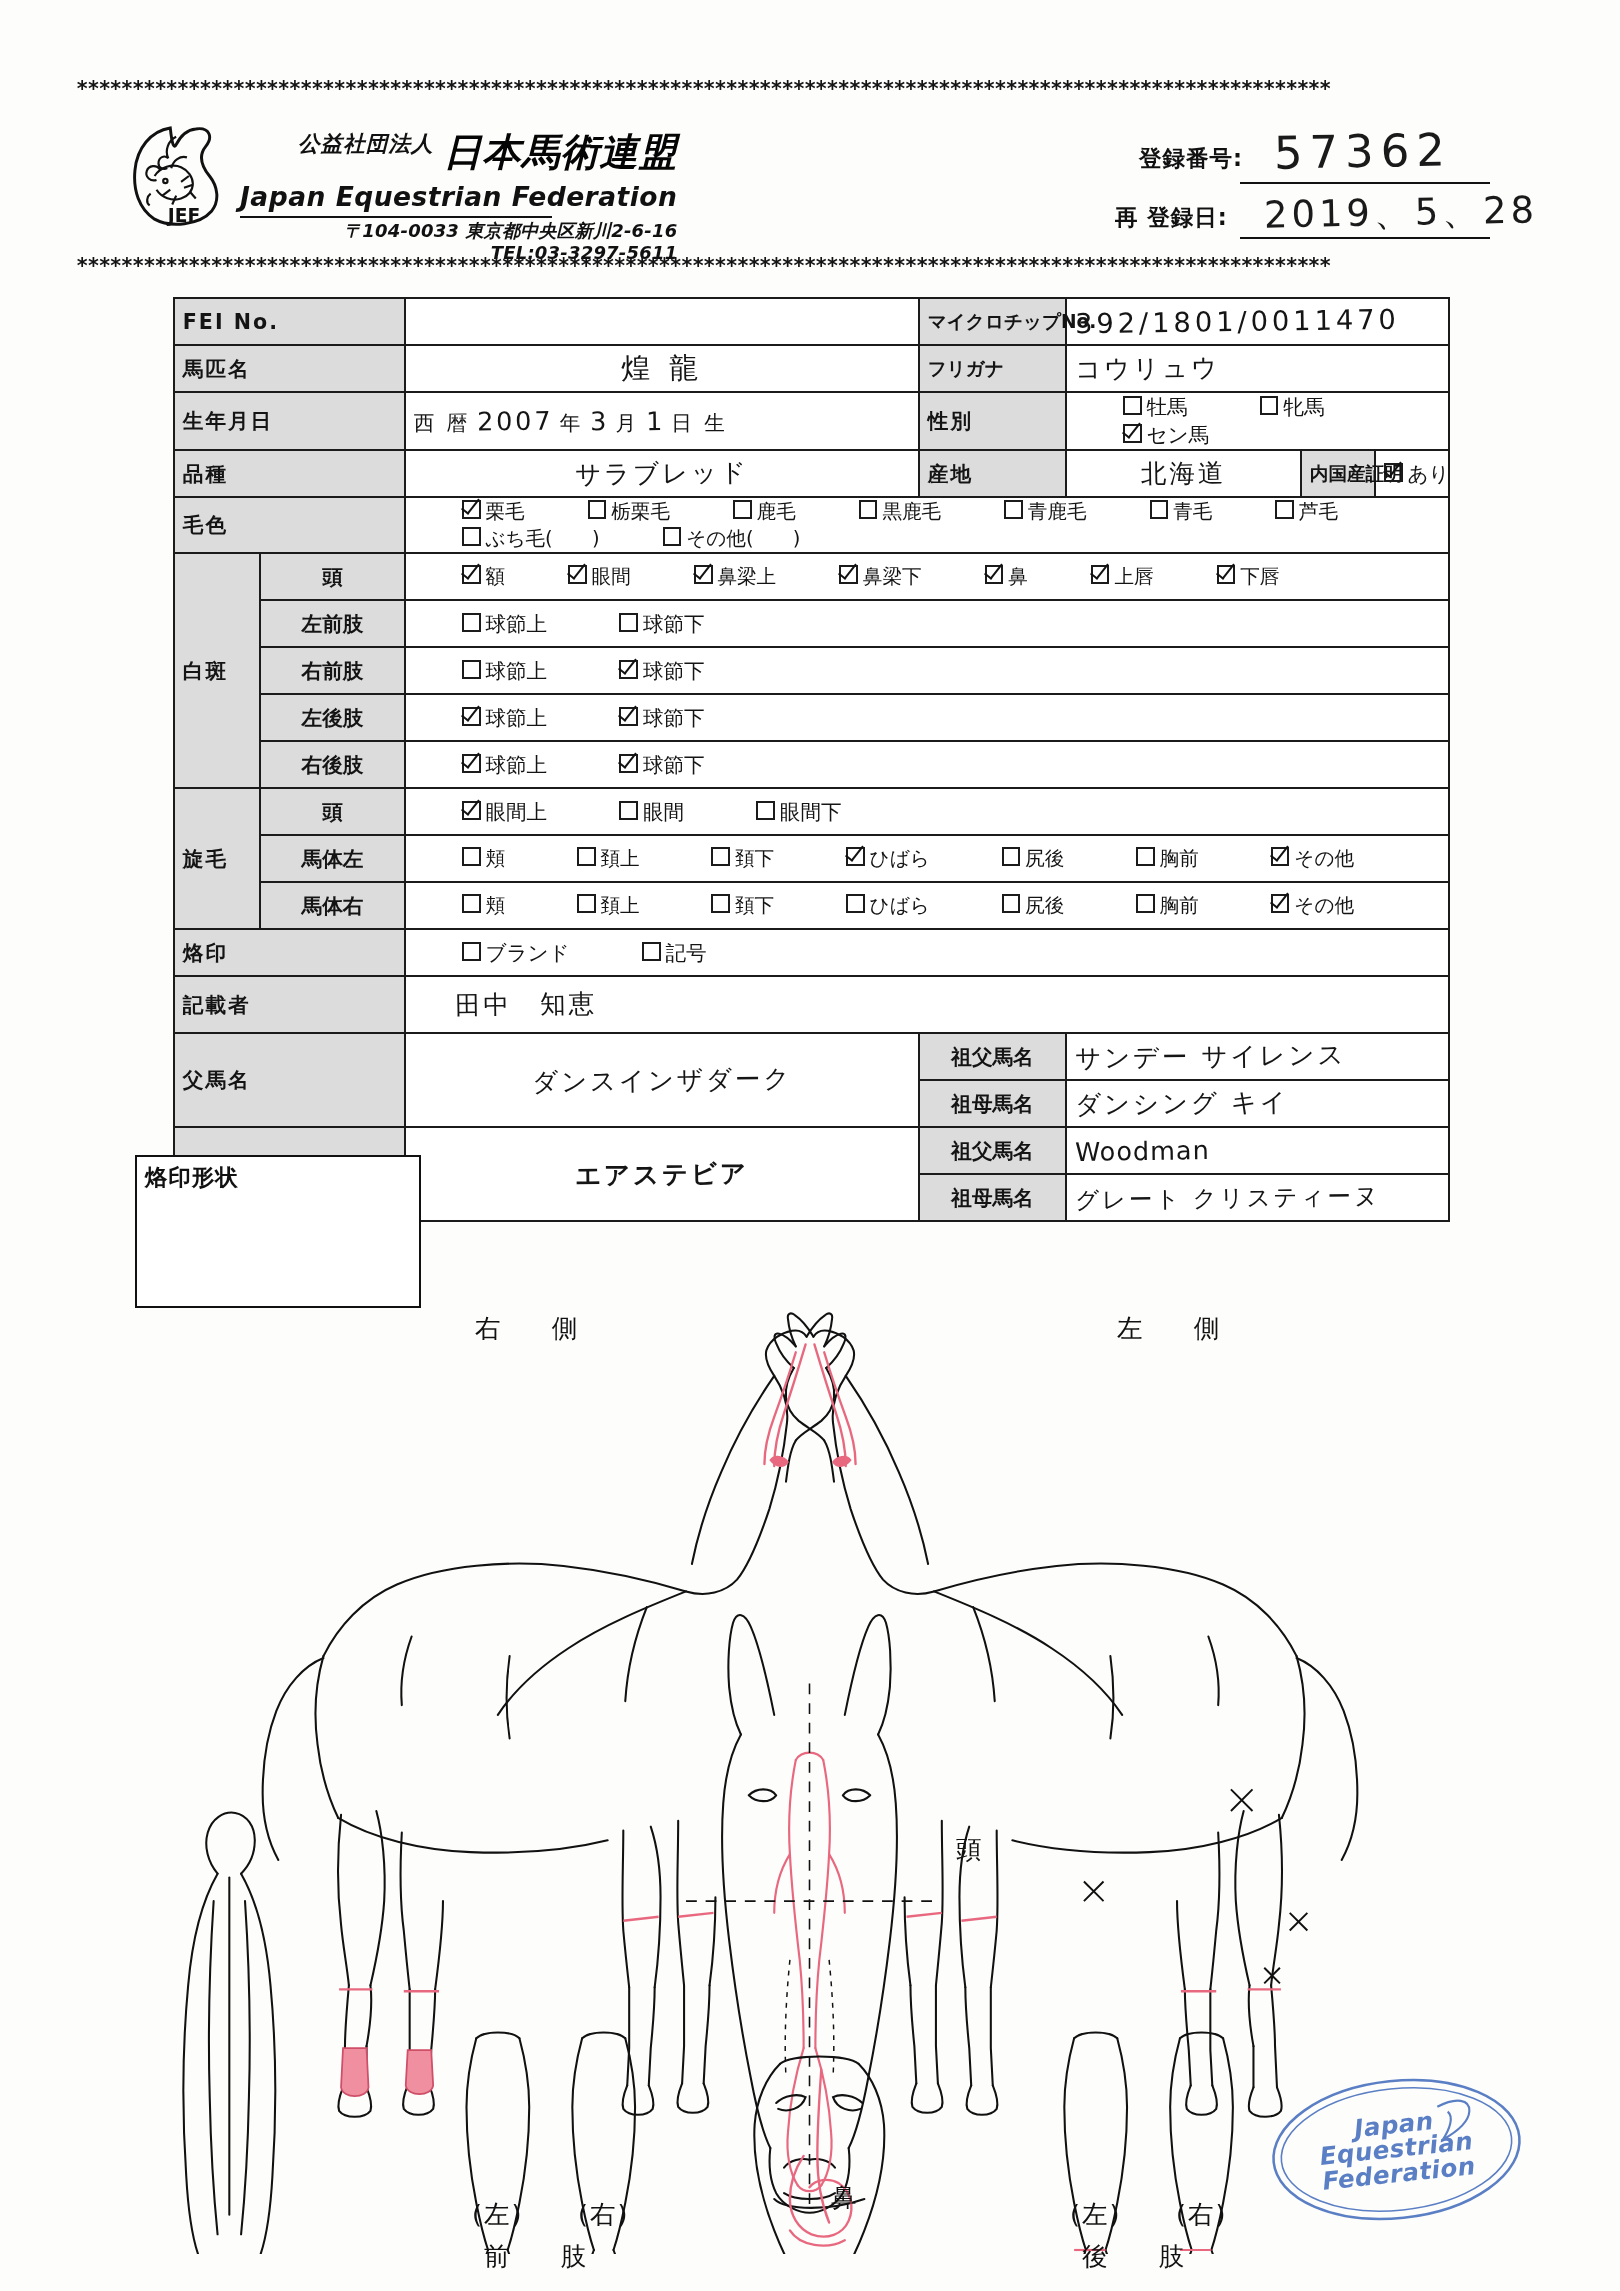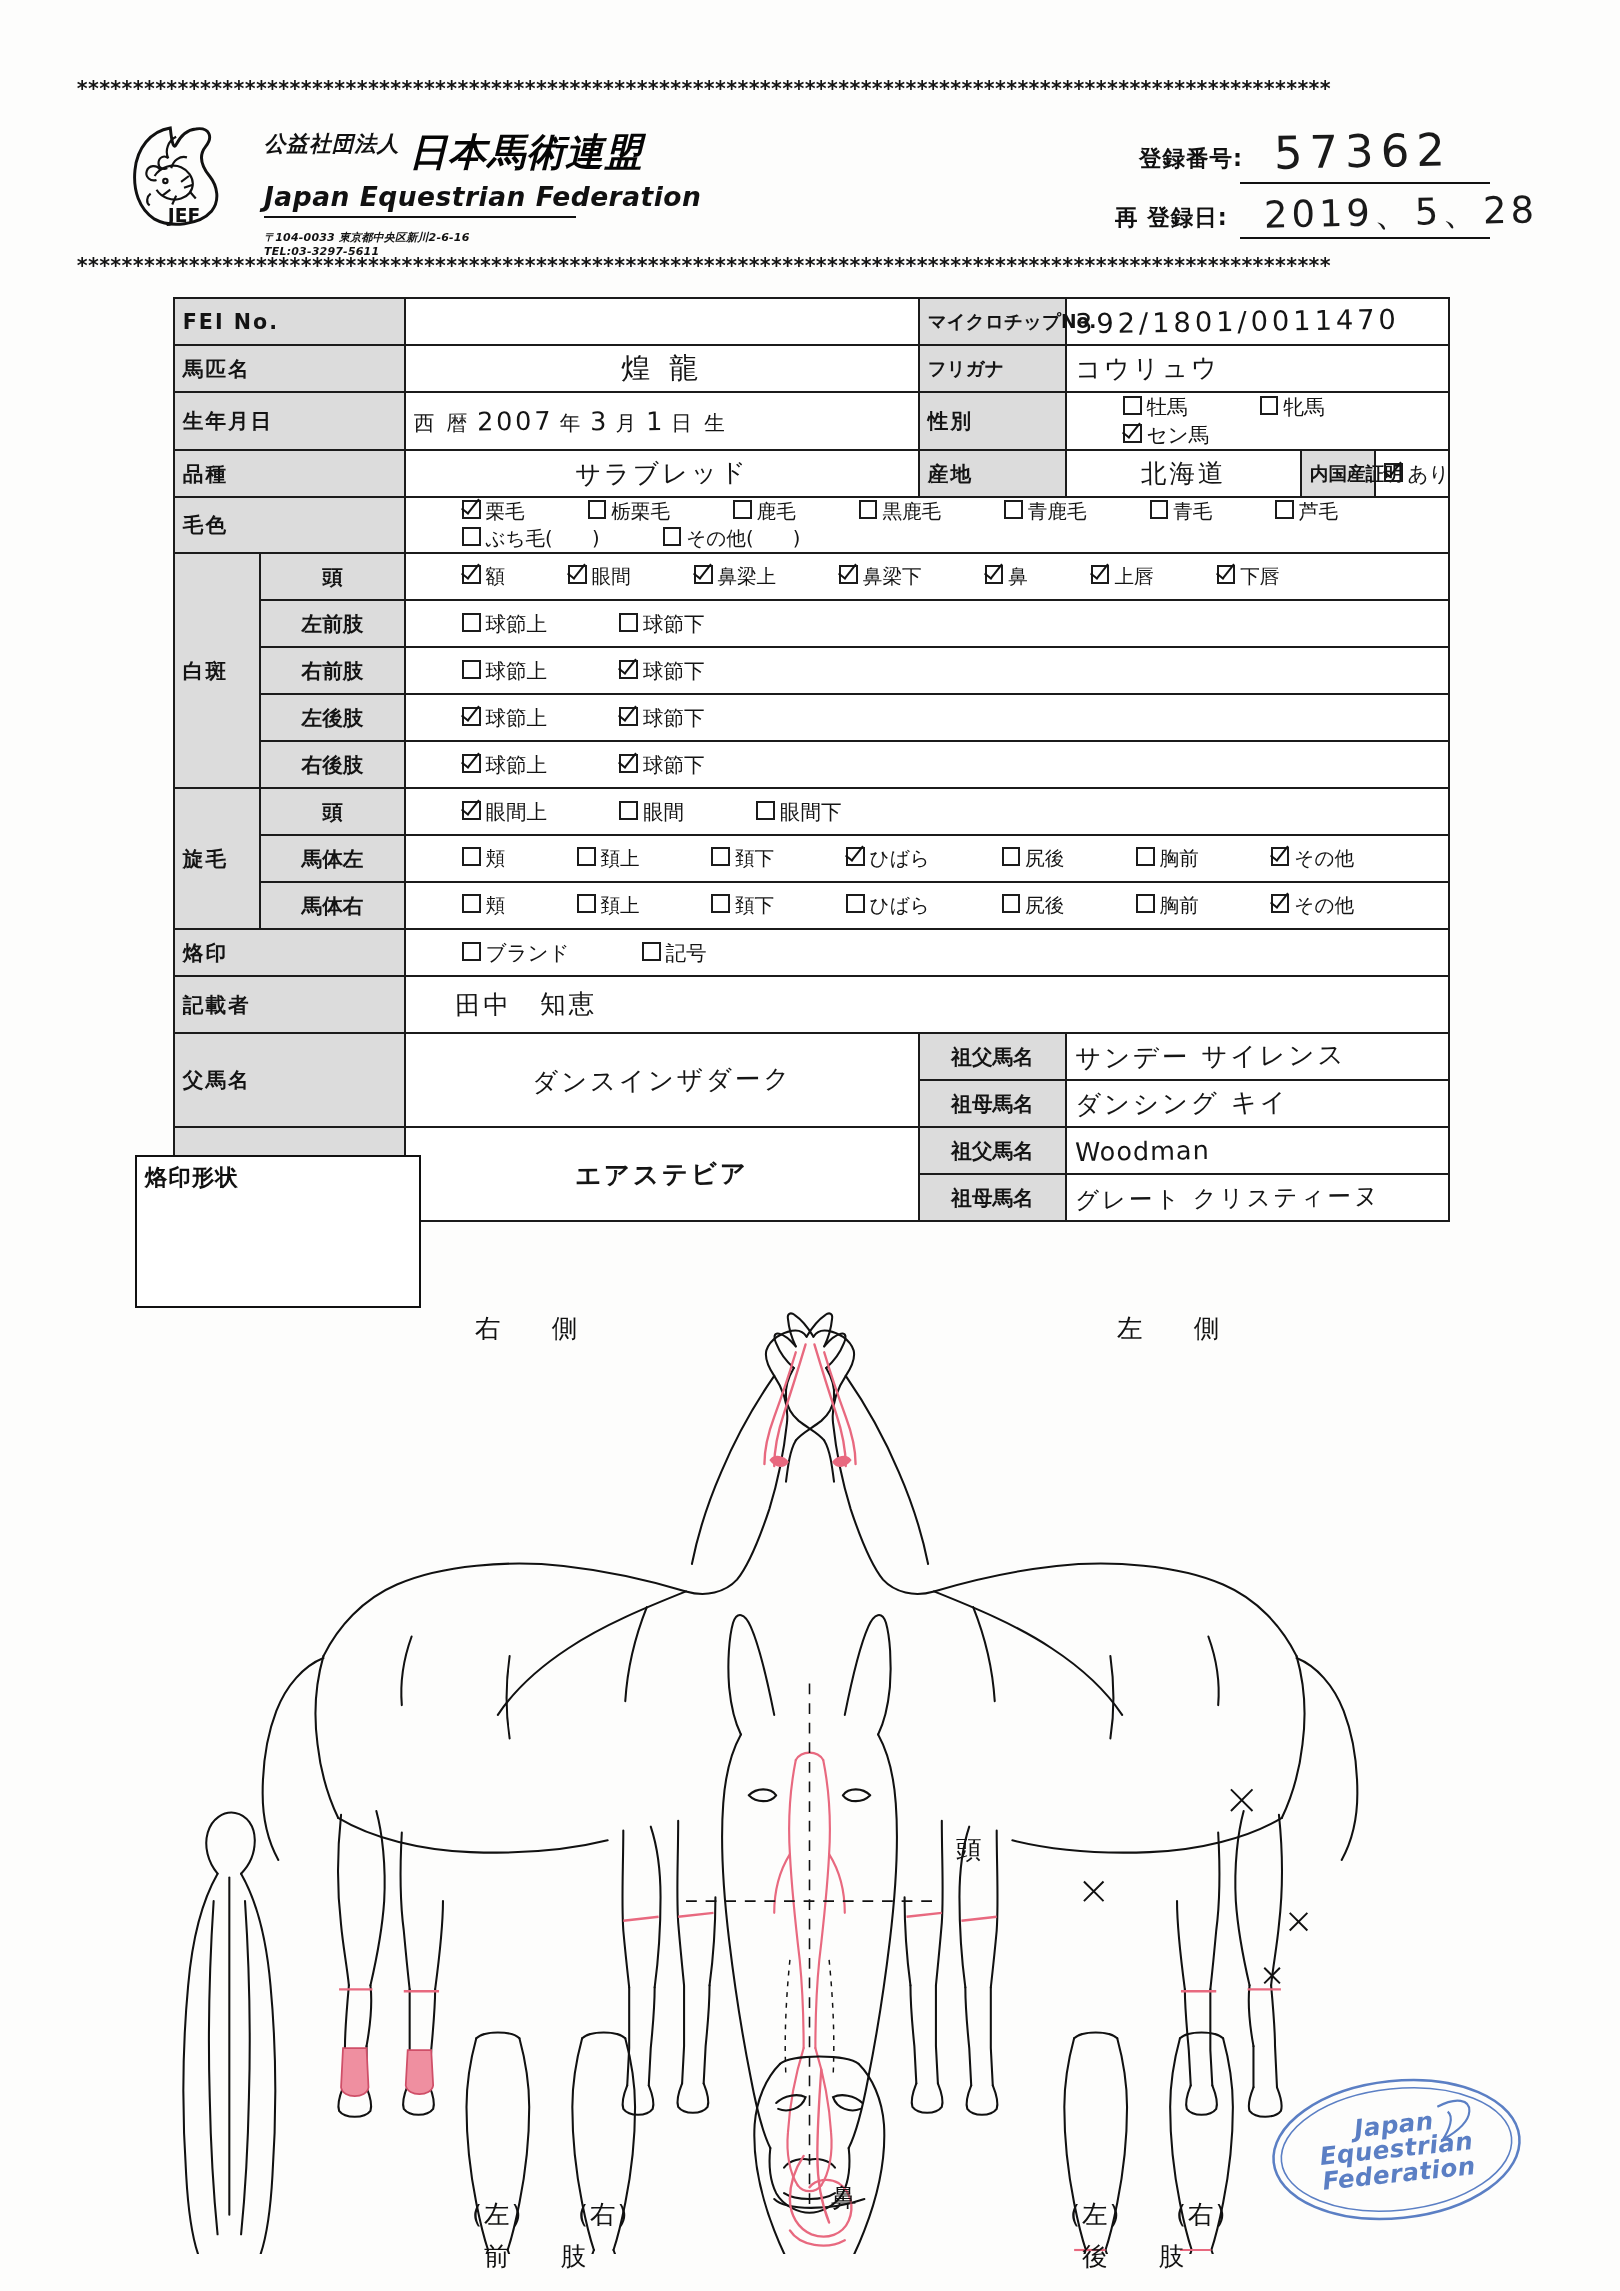--- a/index.html
+++ b/index.html
@@ -13,38 +13,38 @@
   .star-rule{
     position:absolute;left:76px;right:76px;
     font-family:"DejaVu Sans Mono","Liberation Mono",monospace;
     font-size:20.6px;line-height:19.6px;letter-spacing:-1.2px;
     color:#141414;white-space:nowrap;overflow:hidden;font-weight:bold;
   }
   .star-rule.top{top:80px;}
   .star-rule.bot{top:257px;}
 
   .jef-logo{position:absolute;left:125px;top:125px;width:118px;height:98px;}
-  .org-block{position:absolute;left:264px;top:127px;}
+  .org-block{position:absolute;left:240px;top:127px;text-align:right;}
   .org-jp{font-size:0;white-space:nowrap;}
   .org-jp .small{
     font-size:21.6px;font-weight:bold;font-style:italic;letter-spacing:1px;
     color:#111;vertical-align:13.7px;
   }
   .org-jp .big{
     font-size:38px;font-weight:bold;font-style:italic;letter-spacing:1px;
     color:#050505;margin-left:9.8px;
   }
   .org-en{
     font-size:26.5px;font-style:italic;font-weight:bold;letter-spacing:0.5px;
     color:#111;margin-top:2.9px;
   }
   .org-rule{border-top:2px solid #111;margin-top:3.9px;width:312px;}
   .org-addr{
-    font-size:11px;font-style:italic;font-weight:bold;color:#111;
-    line-height:1.25;margin-top:13px;letter-spacing:0.2px;
+    font-size:18px;font-style:italic;font-weight:bold;color:#111;
+    line-height:1.25;margin-top:2px;letter-spacing:0.2px;
   }
 
   .doc-title{
     position:absolute;left:659px;top:145px;
     font-size:57px;font-weight:bold;font-style:italic;color:#000;
     letter-spacing:3.9px;
     text-shadow:1.4px 0 0 #000,-1.4px 0 0 #000,0 1.2px 0 #000;
   }
   .reg-label{
     position:absolute;font-size:22.5px;font-weight:bold;color:#111;

